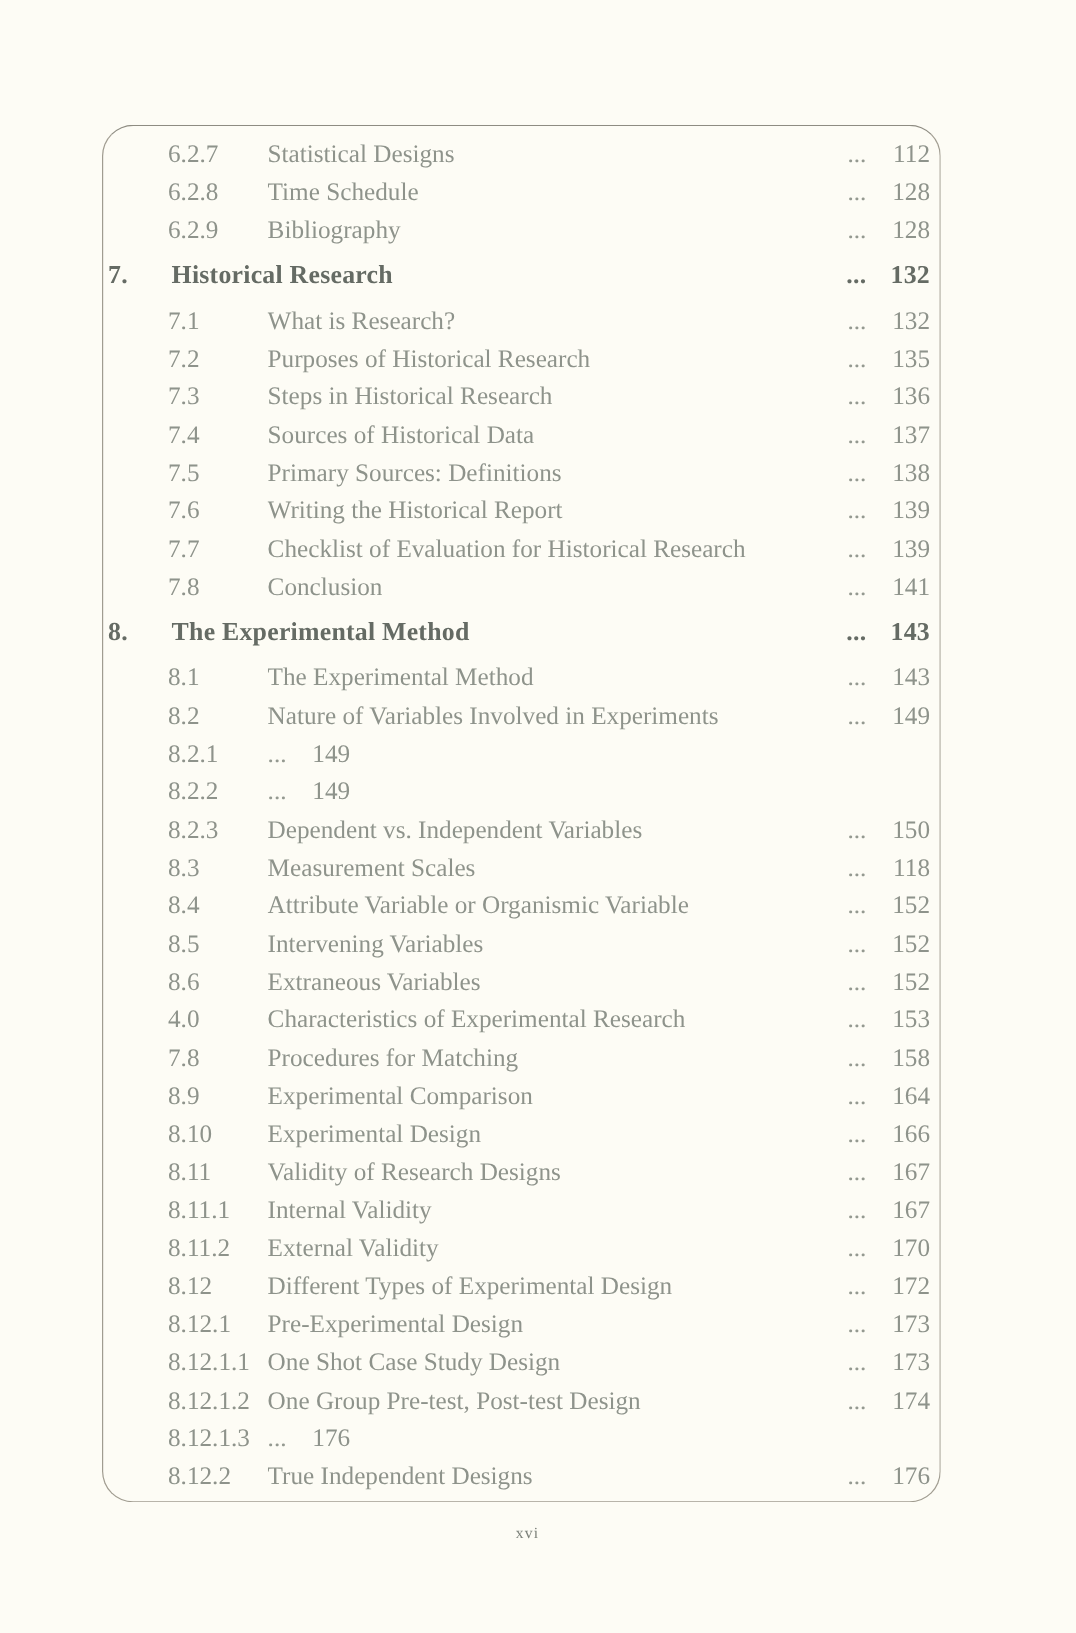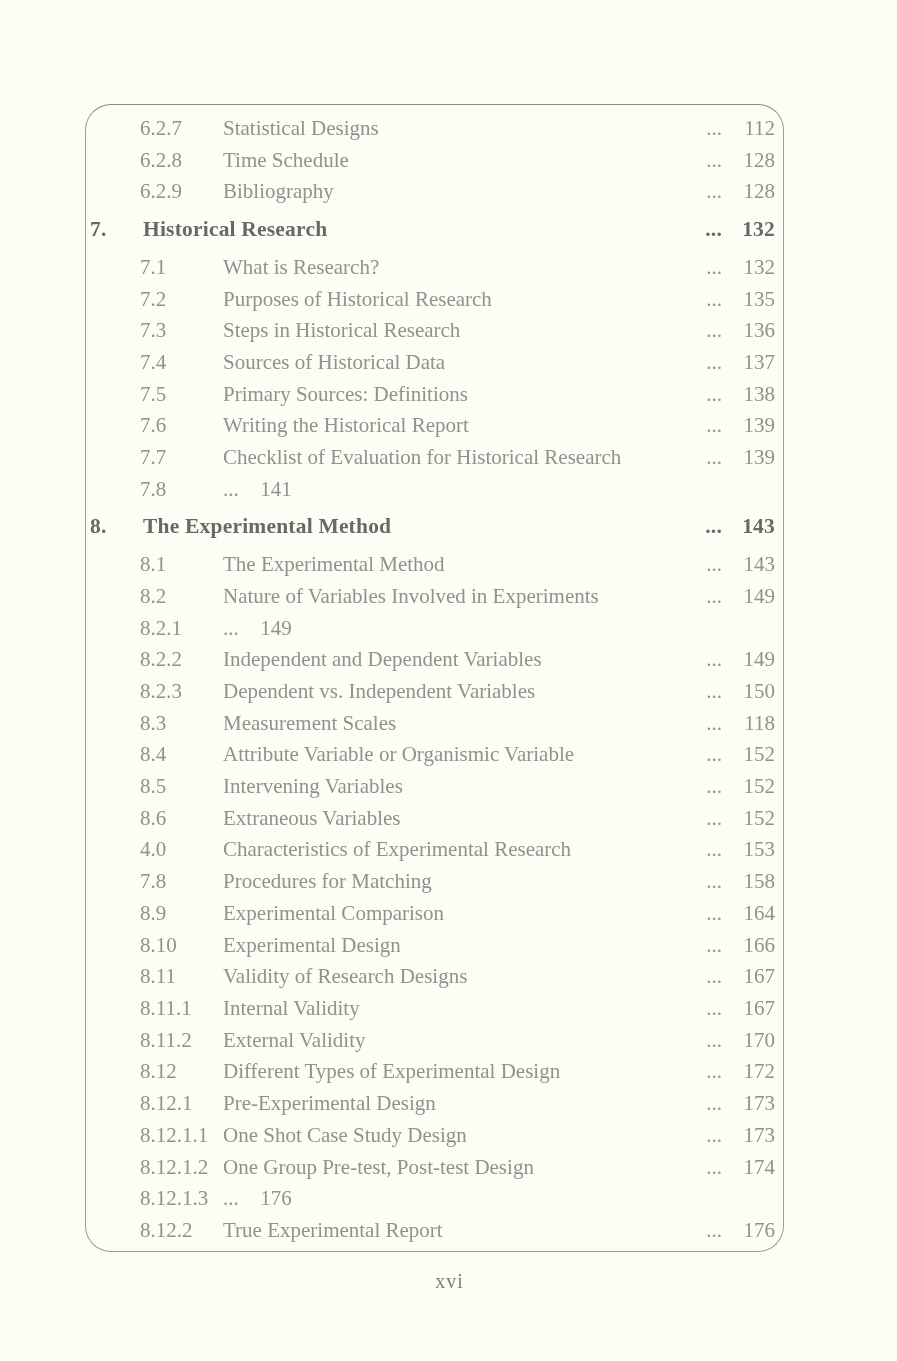--- a/index.html
+++ b/index.html
@@ -56,25 +56,25 @@
     color: #949990;
   }
   .row.chapter .dots { color: #656b64; }
   .row .pagenum {
     flex: 0 0 auto;
     width: 44px;
     text-align: right;
   }
   .folio {
     position: absolute;
-    left: 100px;
+    left: 90px;
     top: 1270px;
     width: 699px;
     text-align: center;
-    font-size: 20px;
+    font-size: 13px;
     letter-spacing: 1px;
     color: #7c817a;
   }
 </style>
 </head>
 <body>
 
 <div class="page">
 
   <div class="toc-box">
@@ -151,20 +151,21 @@
 
   <div class="row section">
     <span class="num">7.7</span>
     <span class="title">Checklist of Evaluation for Historical Research</span>
     <span class="dots">...</span>
     <span class="pagenum">139</span>
   </div>
 
   <div class="row section">
     <span class="num">7.8</span>
+    <span class="title">Conclusion</span>
     <span class="dots">...</span>
     <span class="pagenum">141</span>
   </div>
 
   <div class="row chapter">
     <span class="num">8.</span>
     <span class="title">The Experimental Method</span>
     <span class="dots">...</span>
     <span class="pagenum">143</span>
   </div>
@@ -184,21 +185,20 @@
   </div>
 
   <div class="row section">
     <span class="num">8.2.1</span>
     <span class="dots">...</span>
     <span class="pagenum">149</span>
   </div>
 
   <div class="row section">
     <span class="num">8.2.2</span>
-    <span class="title">Independent and Dependent Variables</span>
     <span class="dots">...</span>
     <span class="pagenum">149</span>
   </div>
 
   <div class="row section">
     <span class="num">8.2.3</span>
     <span class="title">Dependent vs. Independent Variables</span>
     <span class="dots">...</span>
     <span class="pagenum">150</span>
   </div>
@@ -309,21 +309,21 @@
   </div>
 
   <div class="row section">
     <span class="num">8.12.1.3</span>
     <span class="dots">...</span>
     <span class="pagenum">176</span>
   </div>
 
   <div class="row section">
     <span class="num">8.12.2</span>
-    <span class="title">True Experimental Report</span>
+    <span class="title">True Independent Designs</span>
     <span class="dots">...</span>
     <span class="pagenum">176</span>
   </div>
 </div>
   </div>
 
   <div class="folio">xvi</div>
 
 </div>
 

